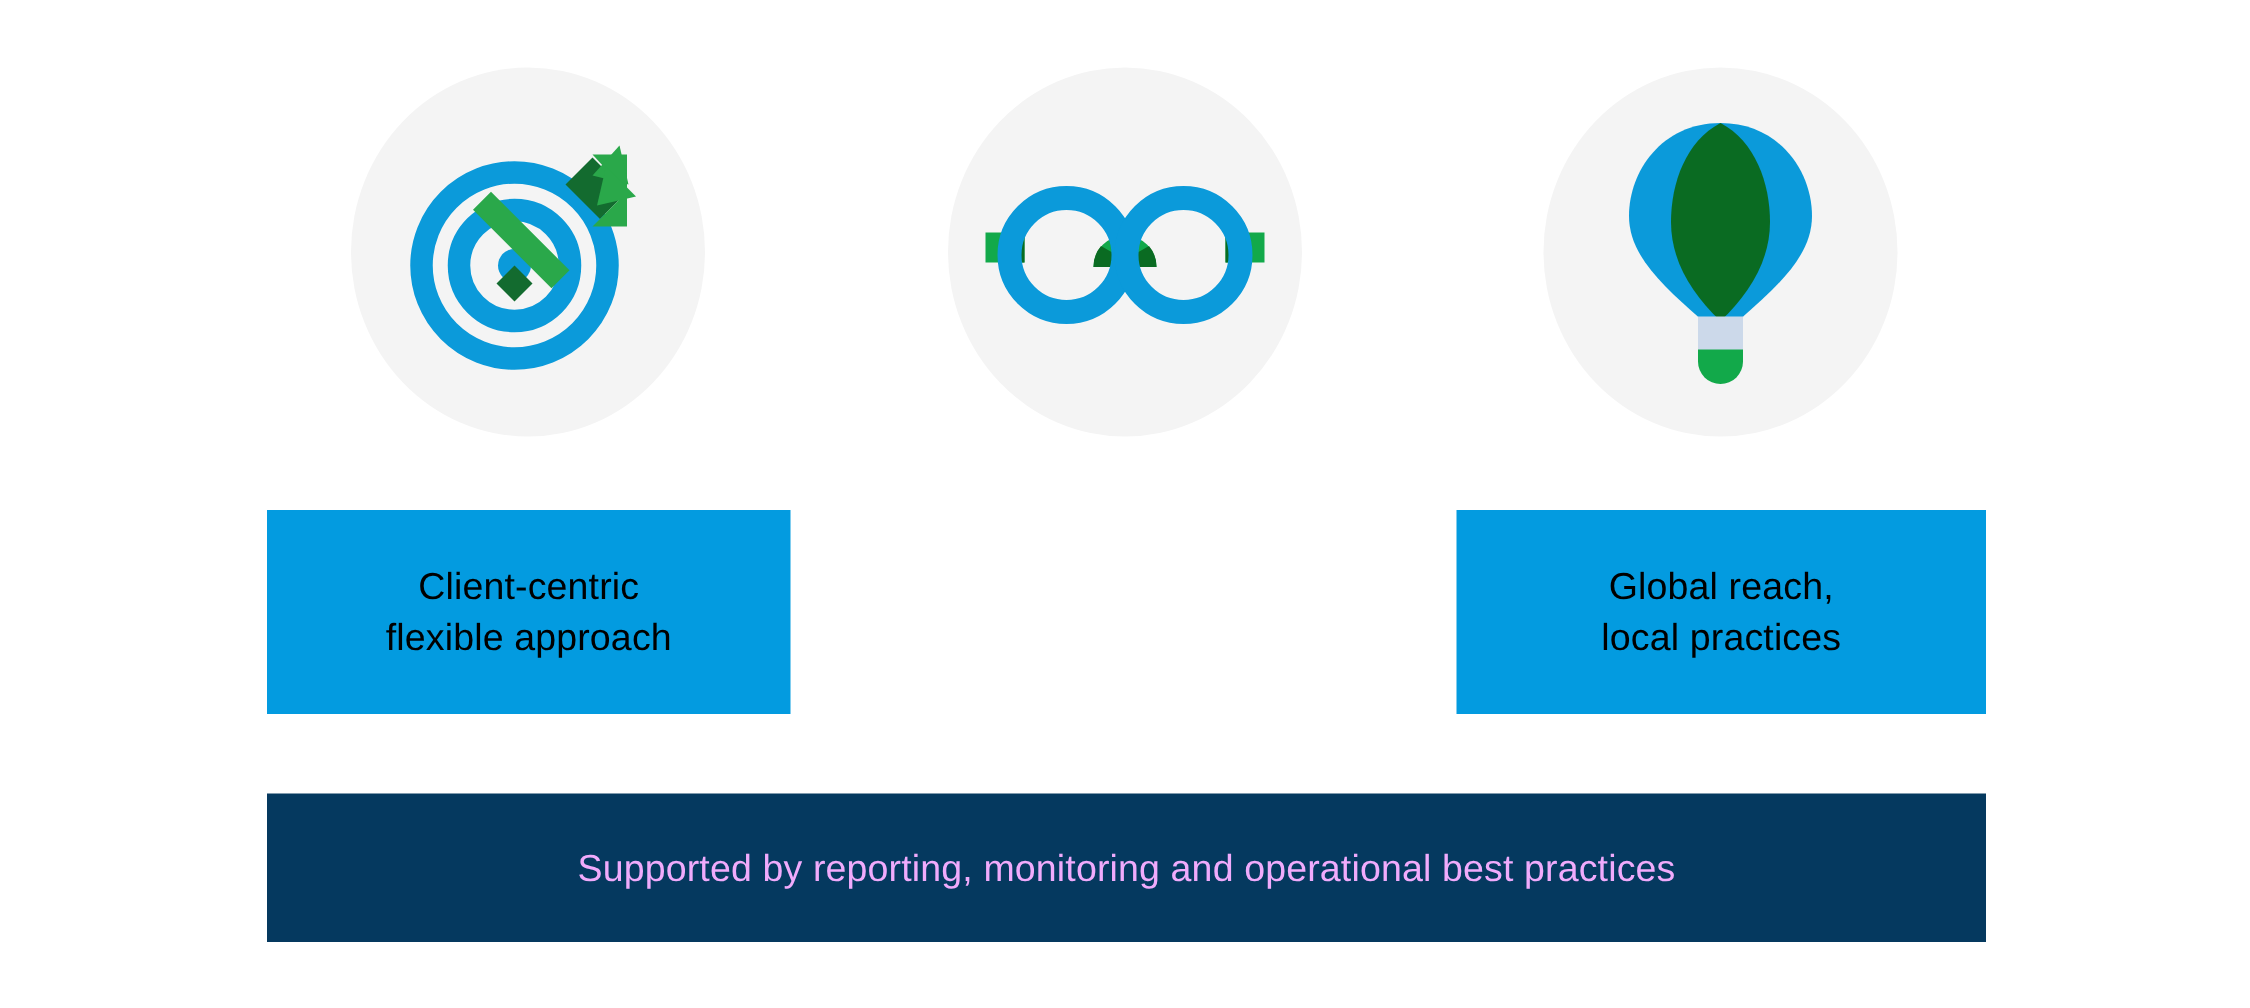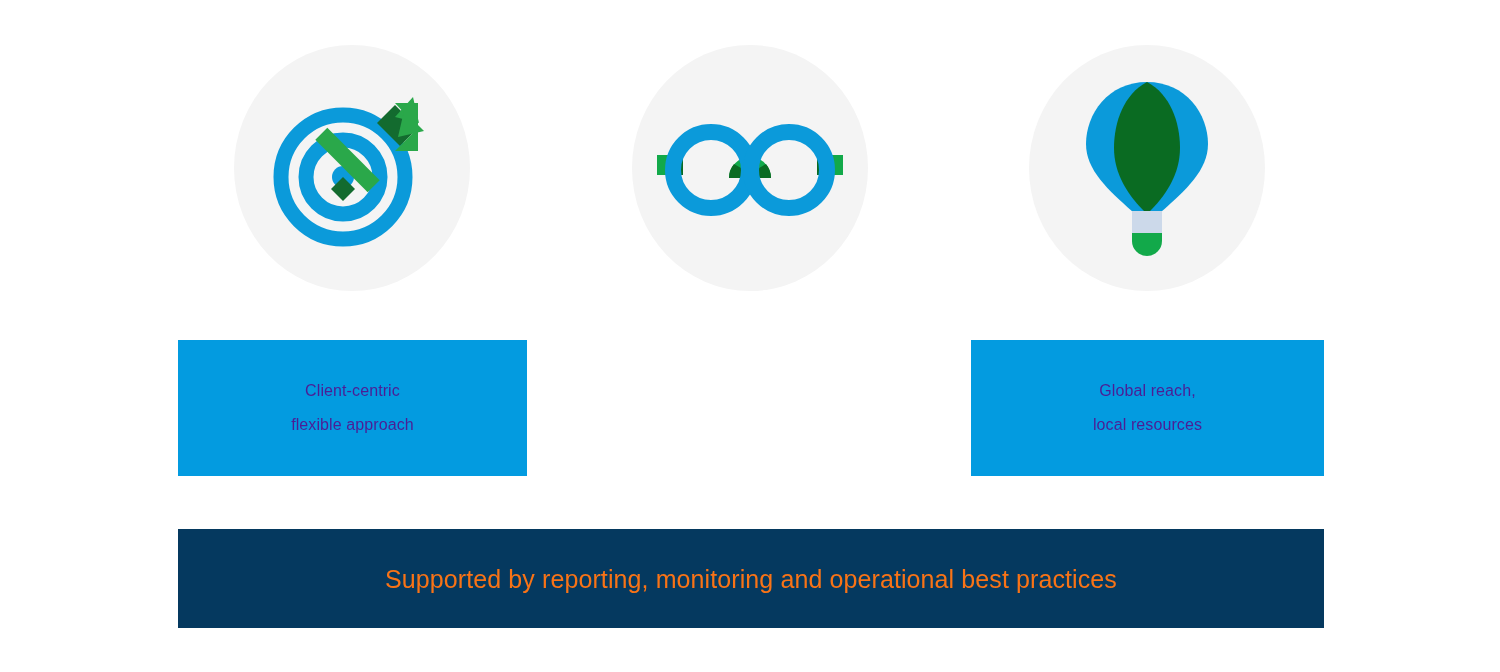--- a/index.html
+++ b/index.html
@@ -75,43 +75,43 @@
     display: flex;
     align-items: center;
     justify-content: center;
     box-sizing: border-box;
   }
   .card.k1 { left: 0px;   width: 349px; }
   .card.k2 { left: 402px; width: 340px; }
   .card.k3 { left: 793px; width: 353px; }
 
   .card-label {
-    color: #4c1d95;
-    font-size: 16px;
+    color: #000000;
+    font-size: 25px;
     line-height: 34px;
     text-align: center;
     font-weight: 400;
     letter-spacing: 0.1px;
     white-space: pre-line;
   }
 
   
   .banner {
     position: absolute;
     left: 178px;
     top: 529px;
     width: 1146px;
     height: 99px;
     background: #05395f;
     display: flex;
     align-items: center;
     justify-content: center;
   }
   .banner-label {
-    color: #f97316;
+    color: #f0abfc;
     font-size: 25px;
     line-height: 32px;
     text-align: center;
     font-weight: 400;
     letter-spacing: 0.1px;
   }
 </style>
 </head>
 <body>
 
@@ -190,21 +190,21 @@
     </div>
   </div>
 
   <div class="cards">
     <div class="card k1">
       <span class="card-label">Client-centric
 flexible approach</span>
     </div>
     <div class="card k3">
       <span class="card-label">Global reach,
-local resources</span>
+local practices</span>
     </div>
   </div>
 
   <div class="banner">
     <span class="banner-label">Supported by reporting, monitoring and operational best practices</span>
   </div>
 
 </div>
 
 </body></html>

